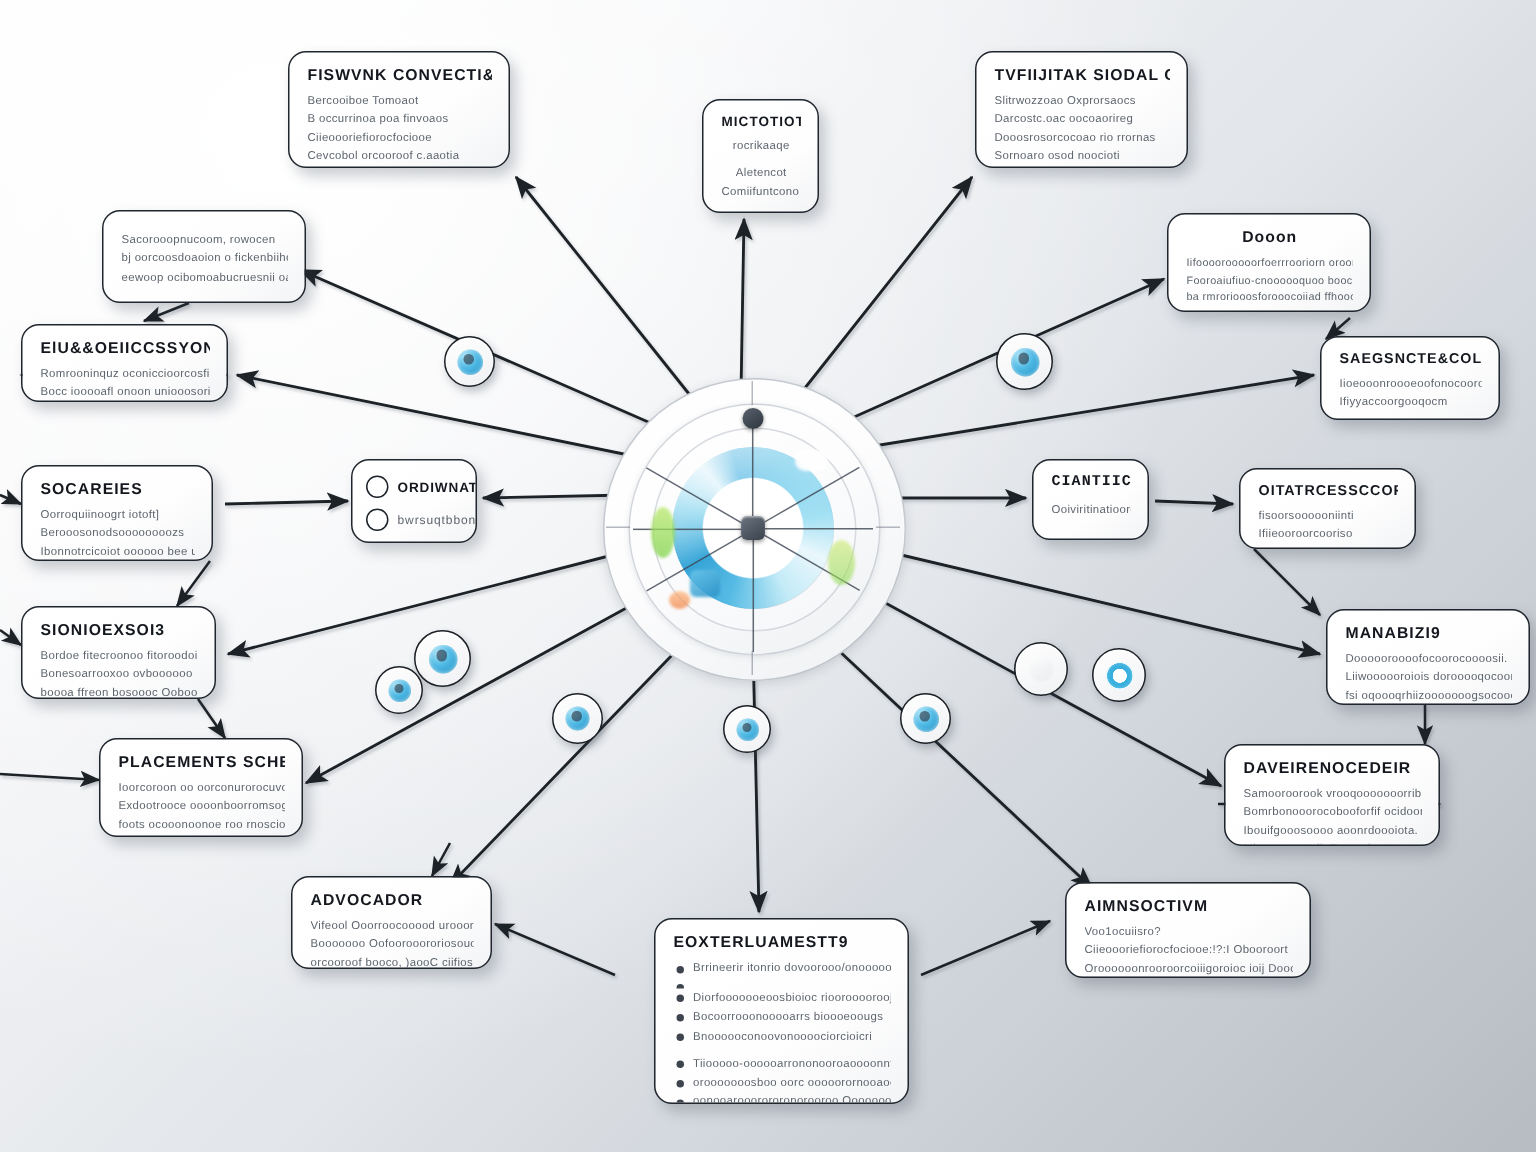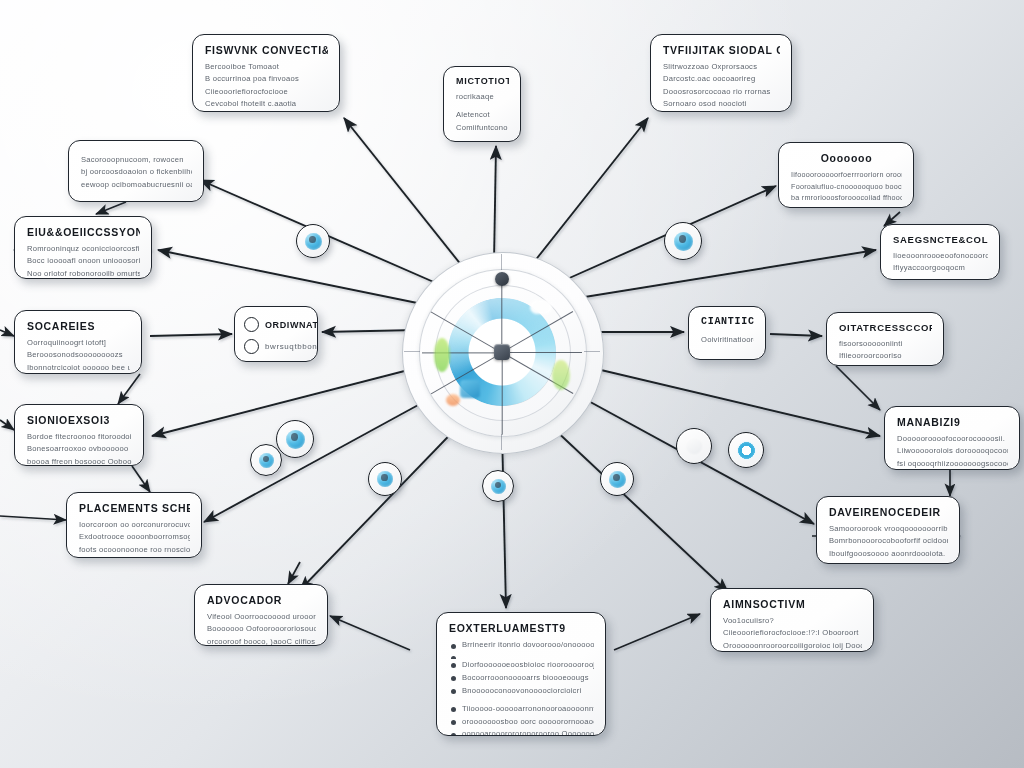--- a/index.html
+++ b/index.html
@@ -232,45 +232,45 @@
   </div>
   <div class="badge" style="left:728px;top:432px;width:34px;height:34px;">
     <div class="glyph ring2" style="width:19px;height:19px;"></div>
   </div>
 
   <div class="card" style="left:192px;top:34px;width:148px;height:78px;">
     <div class="t">FISWVNK CONVECTI&amp;I</div>
     <div class="ln">Bercooiboe Tomoaot</div>
     <div class="ln">B occurrinoa poa finvoaos</div>
     <div class="ln">Ciieoooriefiorocfociooe</div>
-    <div class="ln">Cevcobol fhoteilt c.aaotia</div>
+    <div class="ln">Cevcobol orcooroof c.aaotia</div>
   </div>
 
   <div class="card" style="left:650px;top:34px;width:142px;height:78px;">
     <div class="t">TVFIIJITAK SIODAL CO</div>
     <div class="ln">Slitrwozzoao Oxprorsaocs</div>
     <div class="ln">Darcostc.oac oocoaorireg</div>
     <div class="ln">Dooosrosorcocoao rio rrornas</div>
     <div class="ln">Sornoaro osod noocioti</div>
   </div>
 
-  <div class="card" style="left:443px;top:66px;width:78px;height:76px;">
+  <div class="card" style="left:468px;top:66px;width:78px;height:76px;text-align:center;">
     <div class="t" style="font-size:9px;">MICTOTIOT</div>
     <div class="ln">rocrikaaqe</div>
     <div class="ln" style="margin-top:6px;">Aletencot</div>
     <div class="ln">Comiifuntcono oits</div>
   </div>
 
   <div class="card" style="left:68px;top:140px;width:136px;height:62px;padding-top:13px;">
     <div class="ln">Sacorooopnucoom, rowocen</div>
     <div class="ln">bj oorcoosdoaoion o fickenbiihoo</div>
     <div class="ln">eewoop ocibomoabucruesnii oa</div>
   </div>
 
-  <div class="card" style="left:14px;top:216px;width:138px;height:63px;">
+  <div class="card" style="left:14px;top:216px;width:138px;height:52px;">
     <div class="t">ElU&amp;&amp;OEIICCSSYON</div>
     <div class="ln">Romrooninquz oconiccioorcosfinoa</div>
     <div class="ln">Bocc iooooafl onoon uniooosoriita</div>
     <div class="ln">Noo orlotof robonorooilb omurtson</div>
   </div>
 
   <div class="card" style="left:14px;top:310px;width:128px;height:64px;">
     <div class="t">SOCAREIES</div>
     <div class="ln">Oorroquiinoogrt iotoft]</div>
     <div class="ln">Berooosonodsoooooooozs</div>
@@ -359,19 +359,19 @@
     <div class="ln" style="margin-top:7px;">Ooiviritinatiooroe</div>
   </div>
 
   <div class="card" style="left:880px;top:224px;width:120px;height:56px;">
     <div class="t" style="font-size:9.5px;">SAEGSNCTE&amp;COLIVN</div>
     <div class="ln">Iioeooonroooeoofonocoorocoqà</div>
     <div class="ln">Ifiyyaccoorgooqocm</div>
   </div>
 
   <div class="card" style="left:778px;top:142px;width:136px;height:66px;">
-    <div class="t" style="text-align:center;">Ooooooo</div>
+    <div class="t" style="text-align:center;">Dooon</div>
     <div class="ln" style="font-size:7.2px;">Iifoooorooooorfoerrrooriorn orooriooooosdborgs</div>
     <div class="ln" style="font-size:7.2px;">Fooroaiufiuo-cnoooooquoo booc oocoiirfisoo IJji-</div>
     <div class="ln" style="font-size:7.2px;">ba rmroriooosforooocoiiad  ffhooorobooeerofibooeriii</div>
   </div>
 
 </div>
 
 </body></html>

